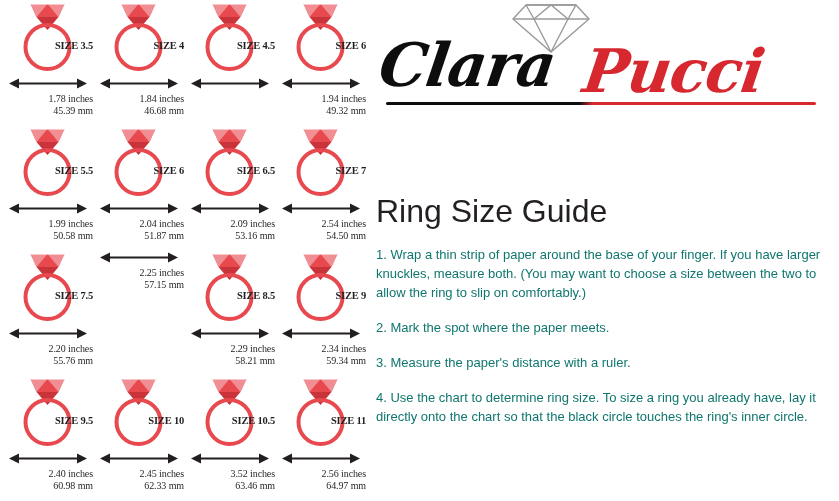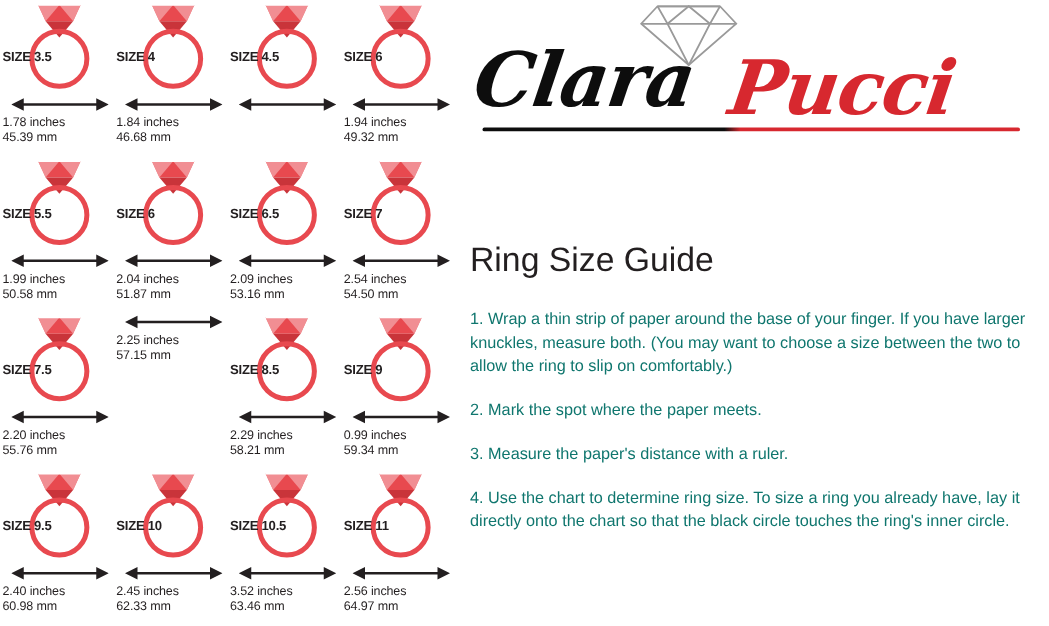--- a/index.html
+++ b/index.html
@@ -32,21 +32,22 @@
     grid-template-rows: repeat(4, 125px);
     column-gap: 0px;
     row-gap: 0px;
     padding-left: 2px;
     box-sizing: border-box;
   }
   .ring-cell {
     position: relative;
     width: 91px;
     height: 125px;
-    text-align: left;
+    text-align: right;
+    font-family: Liberation Serif, serif;
   }
   .ring-art {
     position: relative;
     width: 91px;
     height: 76px;
   }
   .ring-art svg {
     display: block;
     margin: 0 auto;
   }
@@ -130,21 +131,21 @@
     width: 430px;
     height: 3px;
     background: linear-gradient(90deg, #0d0d0d 0%, #0d0d0d 45%, #d7282f 48%, #d7282f 100%);
     border-radius: 2px;
   }
 
   .guide-title {
     position: absolute;
     left: 6px;
     top: 193px;
-    font-size: 27px;
+    font-size: 32px;
     font-weight: normal;
     color: #231f20;
     letter-spacing: 0px;
   }
   .steps {
     position: absolute;
     left: 6px;
     top: 245px;
     width: 452px;
   }
@@ -445,21 +446,21 @@
           <div class="size-label">SIZE 9</div>
         </div>
         <div class="arrow-row">
           <svg width="78" height="15" viewBox="0 0 78 15">
             <line x1="8" y1="7.5" x2="70" y2="7.5" stroke="#231f20" stroke-width="2"></line>
             <polygon points="0,7.5 10,2.5 10,12.5" fill="#231f20"></polygon>
             <polygon points="78,7.5 68,2.5 68,12.5" fill="#231f20"></polygon>
           </svg>
         </div>
         <div class="meas">
-          <div>0.99 inches</div>
+          <div>2.34 inches</div>
           <div>59.34 mm</div>
         </div>
       </div>
       <div class="ring-cell">
         <div class="ring-art">
           <svg width="91" height="76" viewBox="0 0 91 76">
             <g transform="translate(45.5,0)">
               <path d="M-17 4 L17 4 L11 17 L-11 17 Z" fill="#e8494f"></path>
               <path d="M-17 4 L-11 17 L0 4 Z" fill="#f4a6a9" opacity="0.75"></path>
               <path d="M17 4 L11 17 L0 4 Z" fill="#f4a6a9" opacity="0.75"></path>

